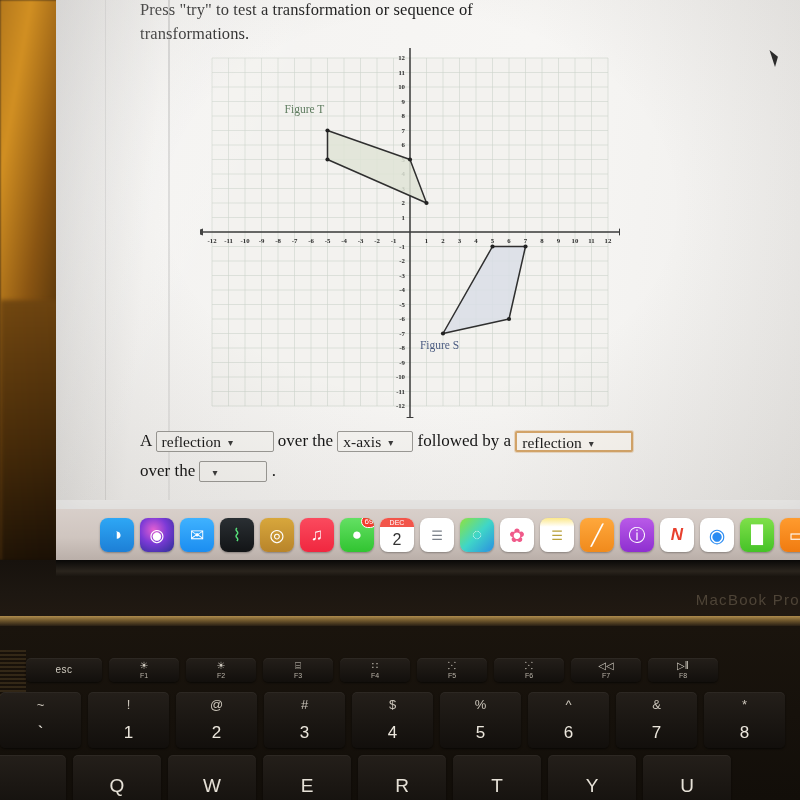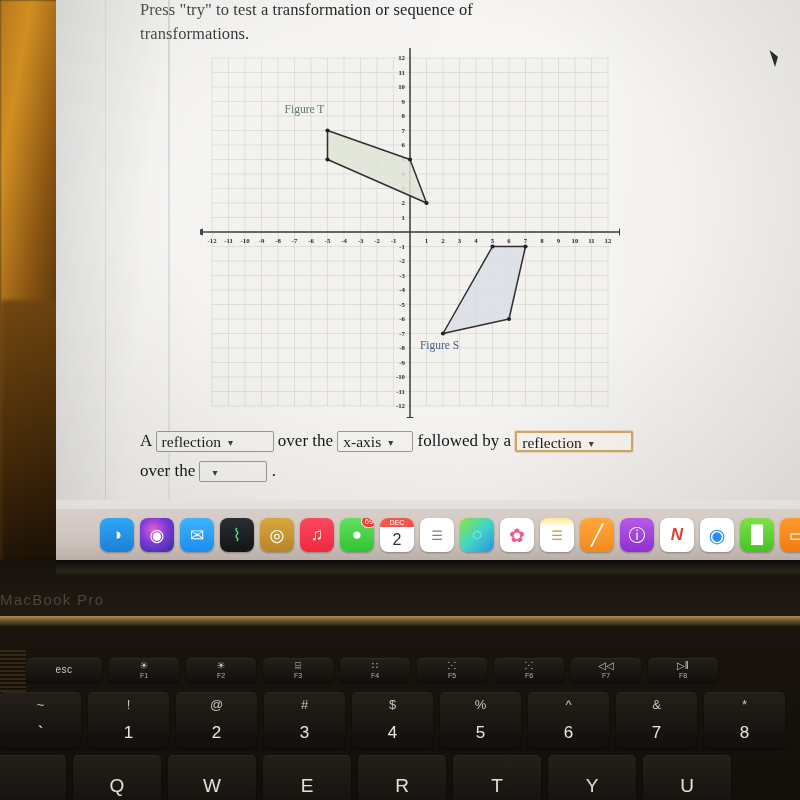--- a/index.html
+++ b/index.html
@@ -117,21 +117,21 @@
   
   #laptop-base {
     position:absolute; left:0; top:560px; width:800px; height:240px;
     background:linear-gradient(180deg,#17120d 0%,#1d1711 14%,#221a12 26%,#100c08 100%);
   }
   #hinge {
     position:absolute; left:56px; top:560px; width:760px; height:16px;
     background:linear-gradient(180deg,#090807 0%,#2a241d 70%,#1b1611 100%);
   }
   #macbook-label {
-    position:absolute; left:0; top:591px; width:800px; text-align:left;
+    position:absolute; left:0; top:591px; width:800px; text-align:right;
     font-family:"Liberation Sans", sans-serif; font-size:15px;
     color:#4e4437; letter-spacing:1.3px;
   }
   #base-edge {
     position:absolute; left:0; top:616px; width:800px; height:10px;
     background:linear-gradient(180deg,#c8a058 0%,#7d6231 45%,#2a2014 100%);
     opacity:.85;
   }
   #deck {
     position:absolute; left:0; top:626px; width:800px; height:174px;

